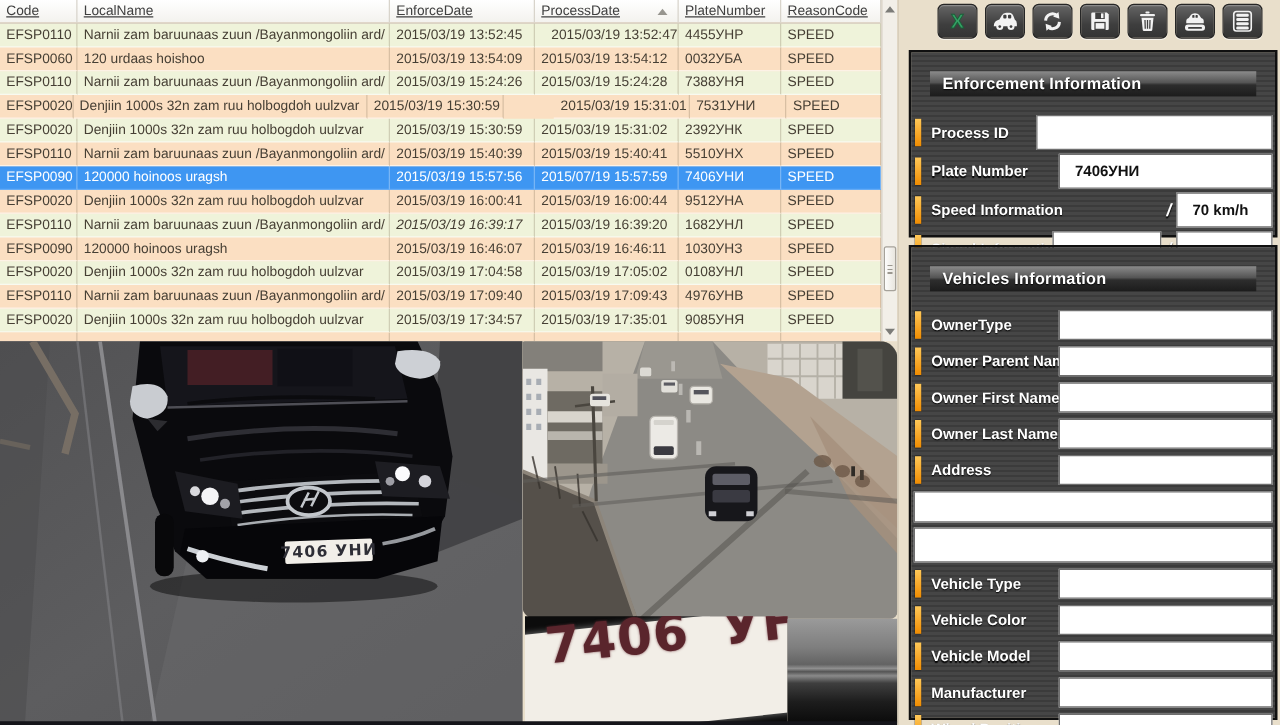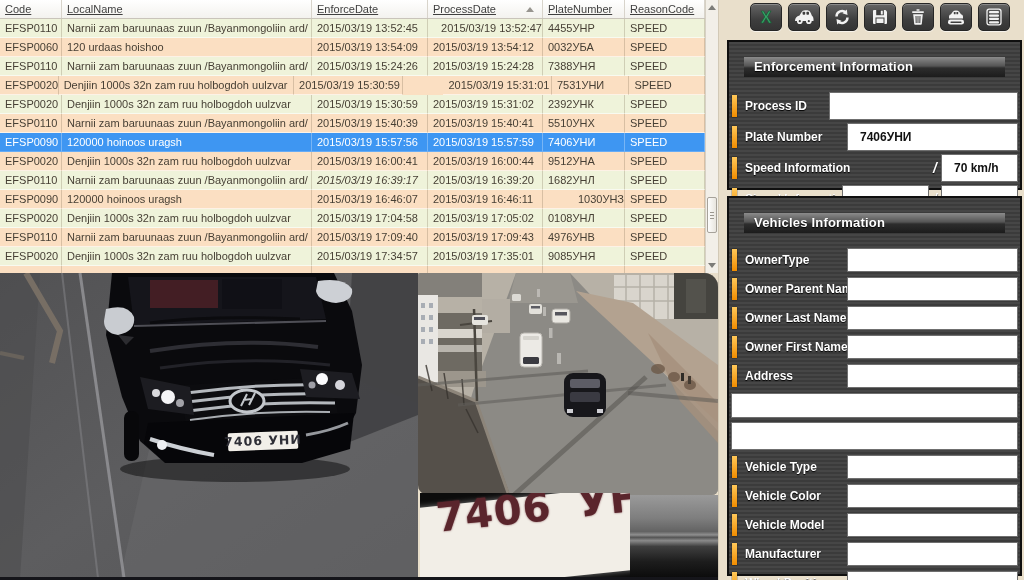--- a/index.html
+++ b/index.html
@@ -147,21 +147,21 @@
           <div class="cell" style="width: 250px;">Narnii zam baruunaas zuun /Bayanmongoliin ard/</div>
           <div class="cell" style="width: 116px;">2015/03/19 15:40:39</div>
           <div class="cell" style="width: 115px;">2015/03/19 15:40:41</div>
           <div class="cell" style="width: 82px;">5510УНХ</div>
           <div class="cell" style="width: 80px;">SPEED</div>
         </div>
         <div class="grow even selected">
           <div class="cell" style="width: 62px;">EFSP0090</div>
           <div class="cell" style="width: 250px;">120000 hoinoos uragsh</div>
           <div class="cell" style="width: 116px;">2015/03/19 15:57:56</div>
-          <div class="cell" style="width: 115px;">2015/03/19 15:57:59</div>
+          <div class="cell" style="width: 115px;">2015/07/19 15:57:59</div>
           <div class="cell" style="width: 82px;">7406УНИ</div>
           <div class="cell" style="width: 80px;">SPEED</div>
         </div>
         <div class="grow odd">
           <div class="cell" style="width: 62px;">EFSP0020</div>
           <div class="cell" style="width: 250px;">Denjiin 1000s 32n zam ruu holbogdoh uulzvar</div>
           <div class="cell" style="width: 116px;">2015/03/19 16:00:41</div>
           <div class="cell" style="width: 115px;">2015/03/19 16:00:44</div>
           <div class="cell" style="width: 82px;">9512УНА</div>
           <div class="cell" style="width: 80px;">SPEED</div>
@@ -172,21 +172,21 @@
           <div class="cell" style="width: 116px; font-style: italic;">2015/03/19 16:39:17</div>
           <div class="cell" style="width: 115px;">2015/03/19 16:39:20</div>
           <div class="cell" style="width: 82px;">1682УНЛ</div>
           <div class="cell" style="width: 80px;">SPEED</div>
         </div>
         <div class="grow odd">
           <div class="cell" style="width: 62px;">EFSP0090</div>
           <div class="cell" style="width: 250px;">120000 hoinoos uragsh</div>
           <div class="cell" style="width: 116px;">2015/03/19 16:46:07</div>
           <div class="cell" style="width: 115px;">2015/03/19 16:46:11</div>
-          <div class="cell" style="width: 82px; text-align: right;">1030УНЗ</div>
+          <div class="cell" style="width: 82px;">1030УНЗ</div>
           <div class="cell" style="width: 80px;">SPEED</div>
         </div>
         <div class="grow even">
           <div class="cell" style="width: 62px;">EFSP0020</div>
           <div class="cell" style="width: 250px;">Denjiin 1000s 32n zam ruu holbogdoh uulzvar</div>
           <div class="cell" style="width: 116px;">2015/03/19 17:04:58</div>
           <div class="cell" style="width: 115px;">2015/03/19 17:05:02</div>
           <div class="cell" style="width: 82px;">0108УНЛ</div>
           <div class="cell" style="width: 80px;">SPEED</div>
         </div>
@@ -472,26 +472,26 @@
         <div class="flabel">OwnerType</div>
         <div class="finput"></div>
       </div>
       <div class="frow vrow">
         <div class="abar"></div>
         <div class="flabel">Owner Parent Name</div>
         <div class="finput"></div>
       </div>
       <div class="frow vrow">
         <div class="abar"></div>
+        <div class="flabel">Owner First Name</div>
+        <div class="finput"></div>
+      </div>
+      <div class="frow vrow">
+        <div class="abar"></div>
         <div class="flabel">Owner Last Name</div>
-        <div class="finput"></div>
-      </div>
-      <div class="frow vrow">
-        <div class="abar"></div>
-        <div class="flabel">Owner First Name</div>
         <div class="finput"></div>
       </div>
       <div class="frow vrow">
         <div class="abar"></div>
         <div class="flabel">Address</div>
         <div class="finput"></div>
       </div>
       <div class="fullrow"></div>
       <div class="fullrow f2"></div>
       <div class="frow vrow">

